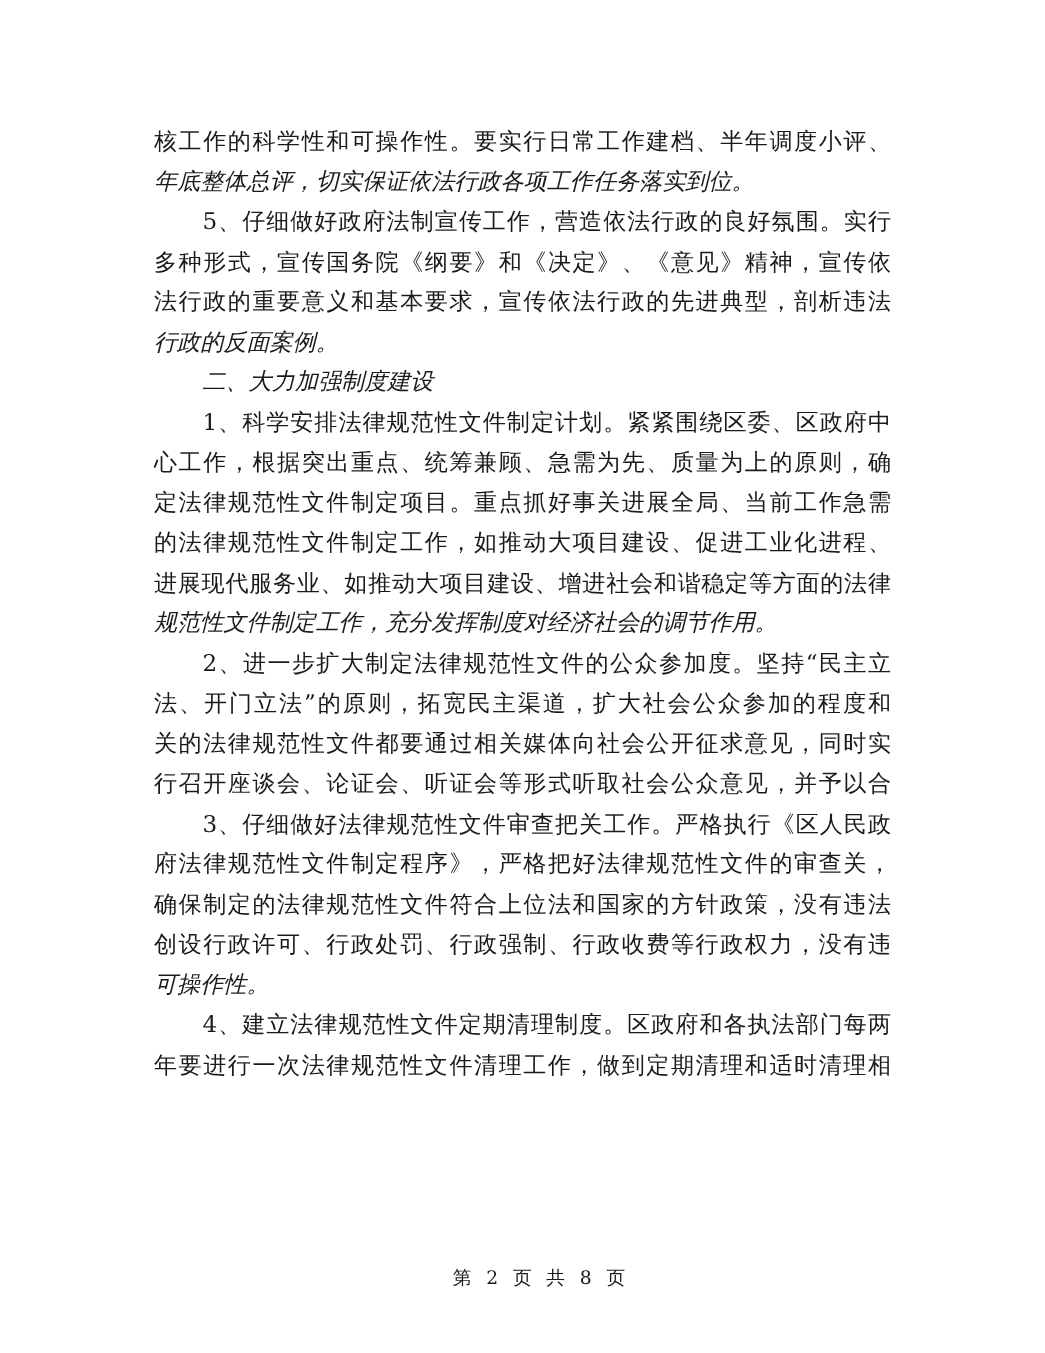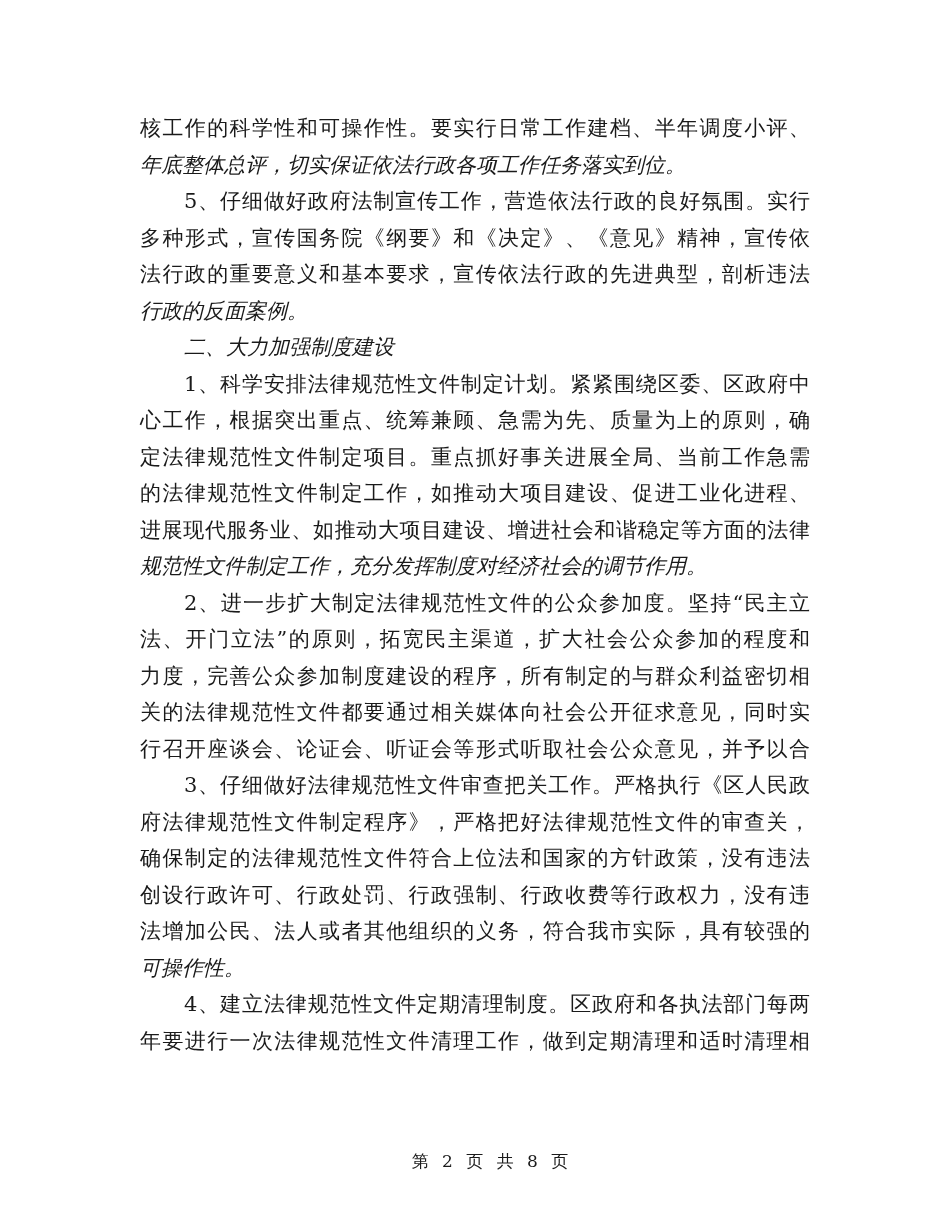--- a/index.html
+++ b/index.html
@@ -38,26 +38,24 @@
       <div class="line last">行政的反面案例。</div>
       <div class="line indent last">二、大力加强制度建设</div>
       <div class="line indent">1、科学安排法律规范性文件制定计划。紧紧围绕区委、区政府中</div>
       <div class="line">心工作，根据突出重点、统筹兼顾、急需为先、质量为上的原则，确</div>
       <div class="line">定法律规范性文件制定项目。重点抓好事关进展全局、当前工作急需</div>
       <div class="line">的法律规范性文件制定工作，如推动大项目建设、促进工业化进程、</div>
       <div class="line">进展现代服务业、如推动大项目建设、增进社会和谐稳定等方面的法律</div>
       <div class="line last">规范性文件制定工作，充分发挥制度对经济社会的调节作用。</div>
       <div class="line indent">2、进一步扩大制定法律规范性文件的公众参加度。坚持“民主立</div>
       <div class="line">法、开门立法”的原则，拓宽民主渠道，扩大社会公众参加的程度和</div>
-      <div class="line">力度，完善公众参加制度建设的程序，所有制定的与群众利益密切相</div>
       <div class="line">关的法律规范性文件都要通过相关媒体向社会公开征求意见，同时实</div>
       <div class="line">行召开座谈会、论证会、听证会等形式听取社会公众意见，并予以合</div>
       <div class="line indent">3、仔细做好法律规范性文件审查把关工作。严格执行《区人民政</div>
       <div class="line">府法律规范性文件制定程序》，严格把好法律规范性文件的审查关，</div>
       <div class="line">确保制定的法律规范性文件符合上位法和国家的方针政策，没有违法</div>
       <div class="line">创设行政许可、行政处罚、行政强制、行政收费等行政权力，没有违</div>
-      <div class="line">法增加公民、法人或者其他组织的义务，符合我市实际，具有较强的</div>
       <div class="line last">可操作性。</div>
       <div class="line indent">4、建立法律规范性文件定期清理制度。区政府和各执法部门每两</div>
       <div class="line">年要进行一次法律规范性文件清理工作，做到定期清理和适时清理相</div>
     </div>
   <div class="footer">第 2 页 共 8 页</div>
 </div>
 
 </body></html>

